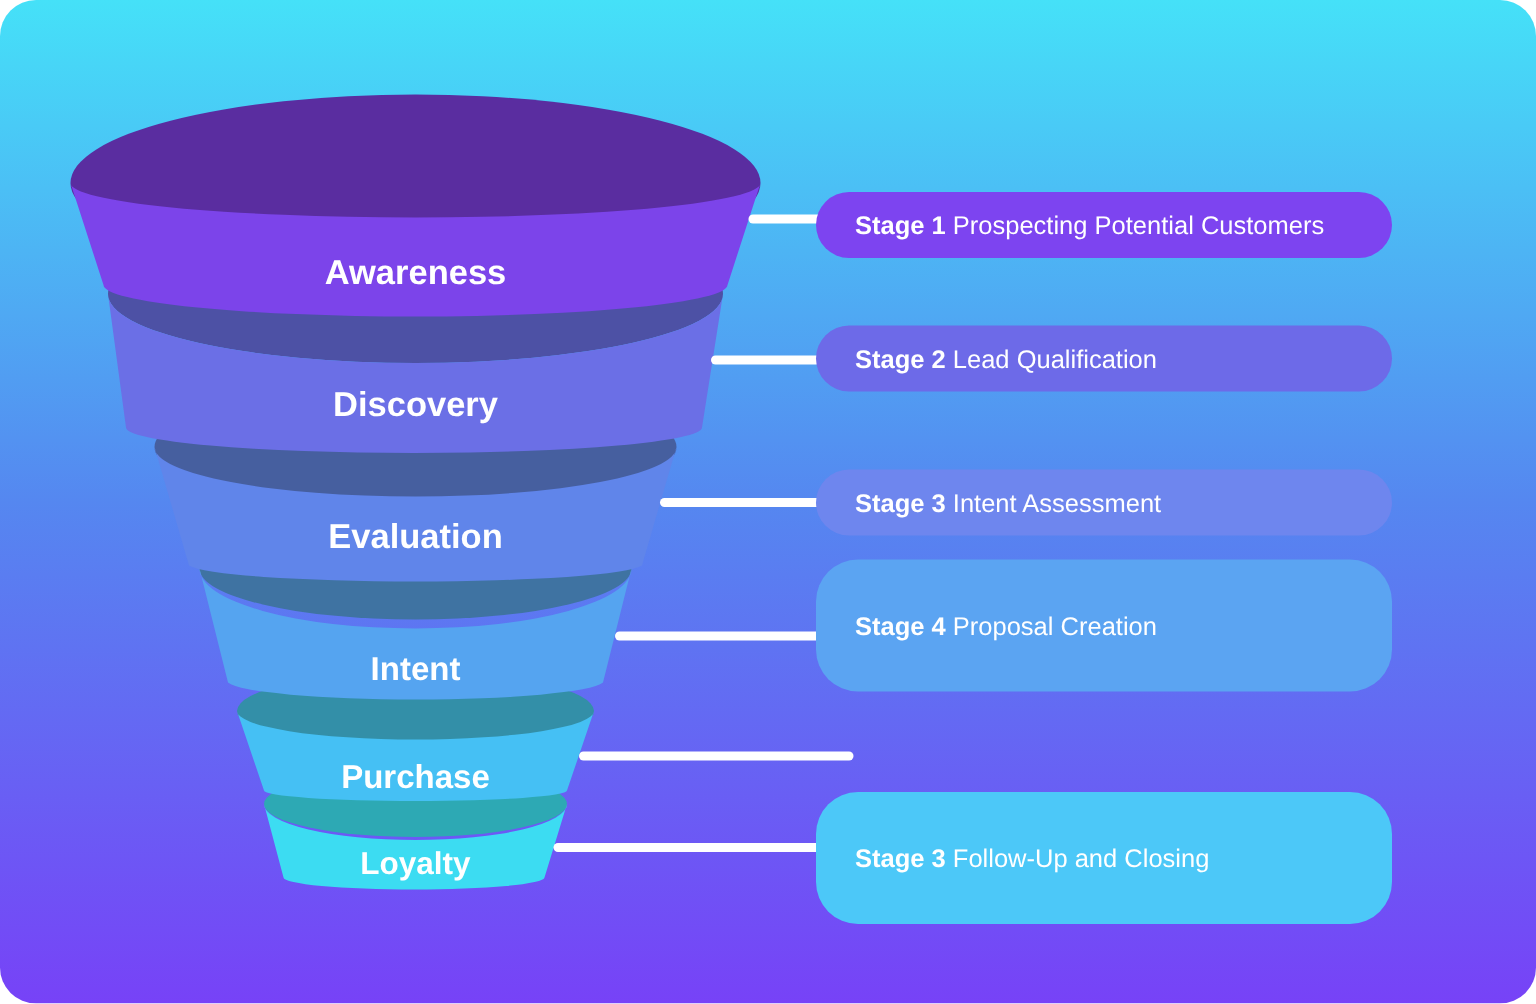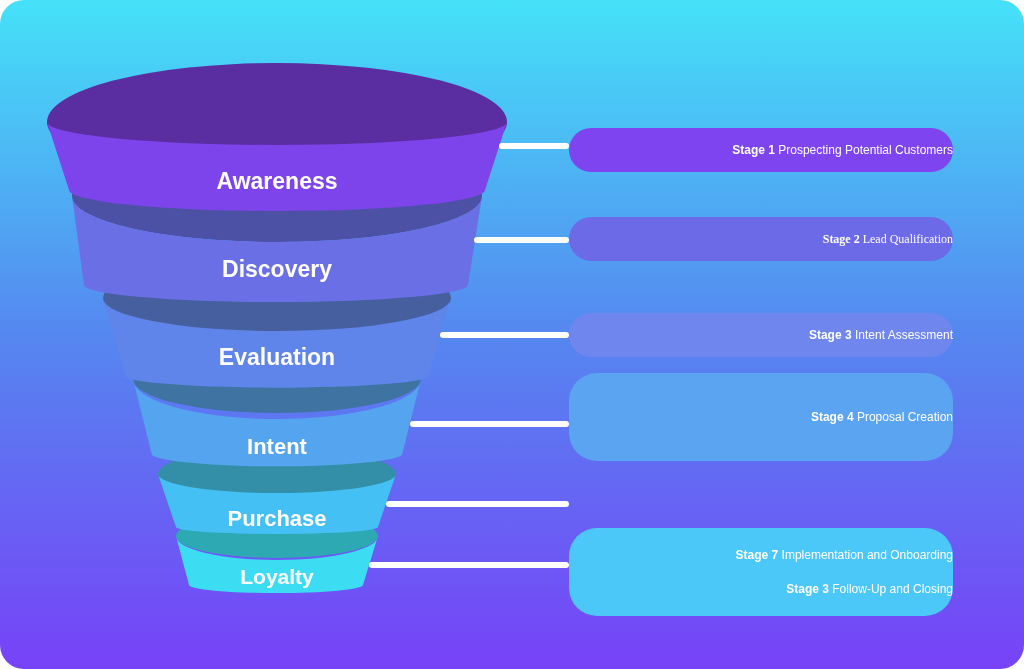--- a/index.html
+++ b/index.html
@@ -29,31 +29,30 @@
     fill: #ffffff;
   }
   .connector {
     position: absolute;
     height: 6px;
     background: #ffffff;
     border-radius: 3px;
   }
   .callout {
     position: absolute;
-    left: 569px;
+    left: 544px;
     width: 384px;
     color: #ffffff;
     display: flex;
     flex-direction: column;
     justify-content: center;
     box-sizing: border-box;
     padding-left: 26px;
-    font-size: 12px;
+    font-size: 17px;
     line-height: 21px;
-    align-items: flex-end;
   }
   .callout.single { height: 44px; border-radius: 22px; }
   .callout.double { border-radius: 28px; gap: 13px; }
   .callout .stage { font-weight: bold; }
   .callout .desc  { font-weight: normal; }
   .callout-line { white-space: nowrap; }
 </style>
 </head>
 <body>
 
@@ -94,21 +93,21 @@
   <div class="connector" style="top:501px; left:386px; width:183px;"></div>
   <div class="connector" style="top:562px; left:369px; width:200px;"></div>
 
   <div class="callout single" style="top: 128px; background-color: rgb(125, 68, 240);">
     <div class="callout-line">
       <span class="stage">Stage 1</span>
       <span class="desc">Prospecting Potential Customers</span>
     </div>
   </div>
 
-  <div class="callout single" style="top: 217px; background-color: rgb(109, 106, 232); font-family: Liberation Serif, serif;">
+  <div class="callout single" style="top: 217px; background-color: rgb(109, 106, 232);">
     <div class="callout-line">
       <span class="stage">Stage 2</span>
       <span class="desc">Lead Qualification</span>
     </div>
   </div>
 
   <div class="callout single" style="top: 313px; background-color: rgb(110, 134, 238);">
     <div class="callout-line">
       <span class="stage">Stage 3</span>
       <span class="desc">Intent Assessment</span>
@@ -118,22 +117,18 @@
   <div class="callout double" style="top: 373px; height: 88px; background-color: rgb(91, 164, 242); gap: 19px;">
     <div class="callout-line">
       <span class="stage">Stage 4</span>
       <span class="desc">Proposal Creation</span>
     </div>
   </div>
 
 
   <div class="callout double" style="top: 528px; height: 88px; background-color: rgb(76, 200, 248);">
     <div class="callout-line">
-      <span class="stage">Stage 7</span>
-      <span class="desc">Implementation and Onboarding</span>
-    </div>
-    <div class="callout-line">
       <span class="stage">Stage 3</span>
       <span class="desc">Follow-Up and Closing</span>
     </div>
   </div>
 
 </div>
 
 </body></html>

